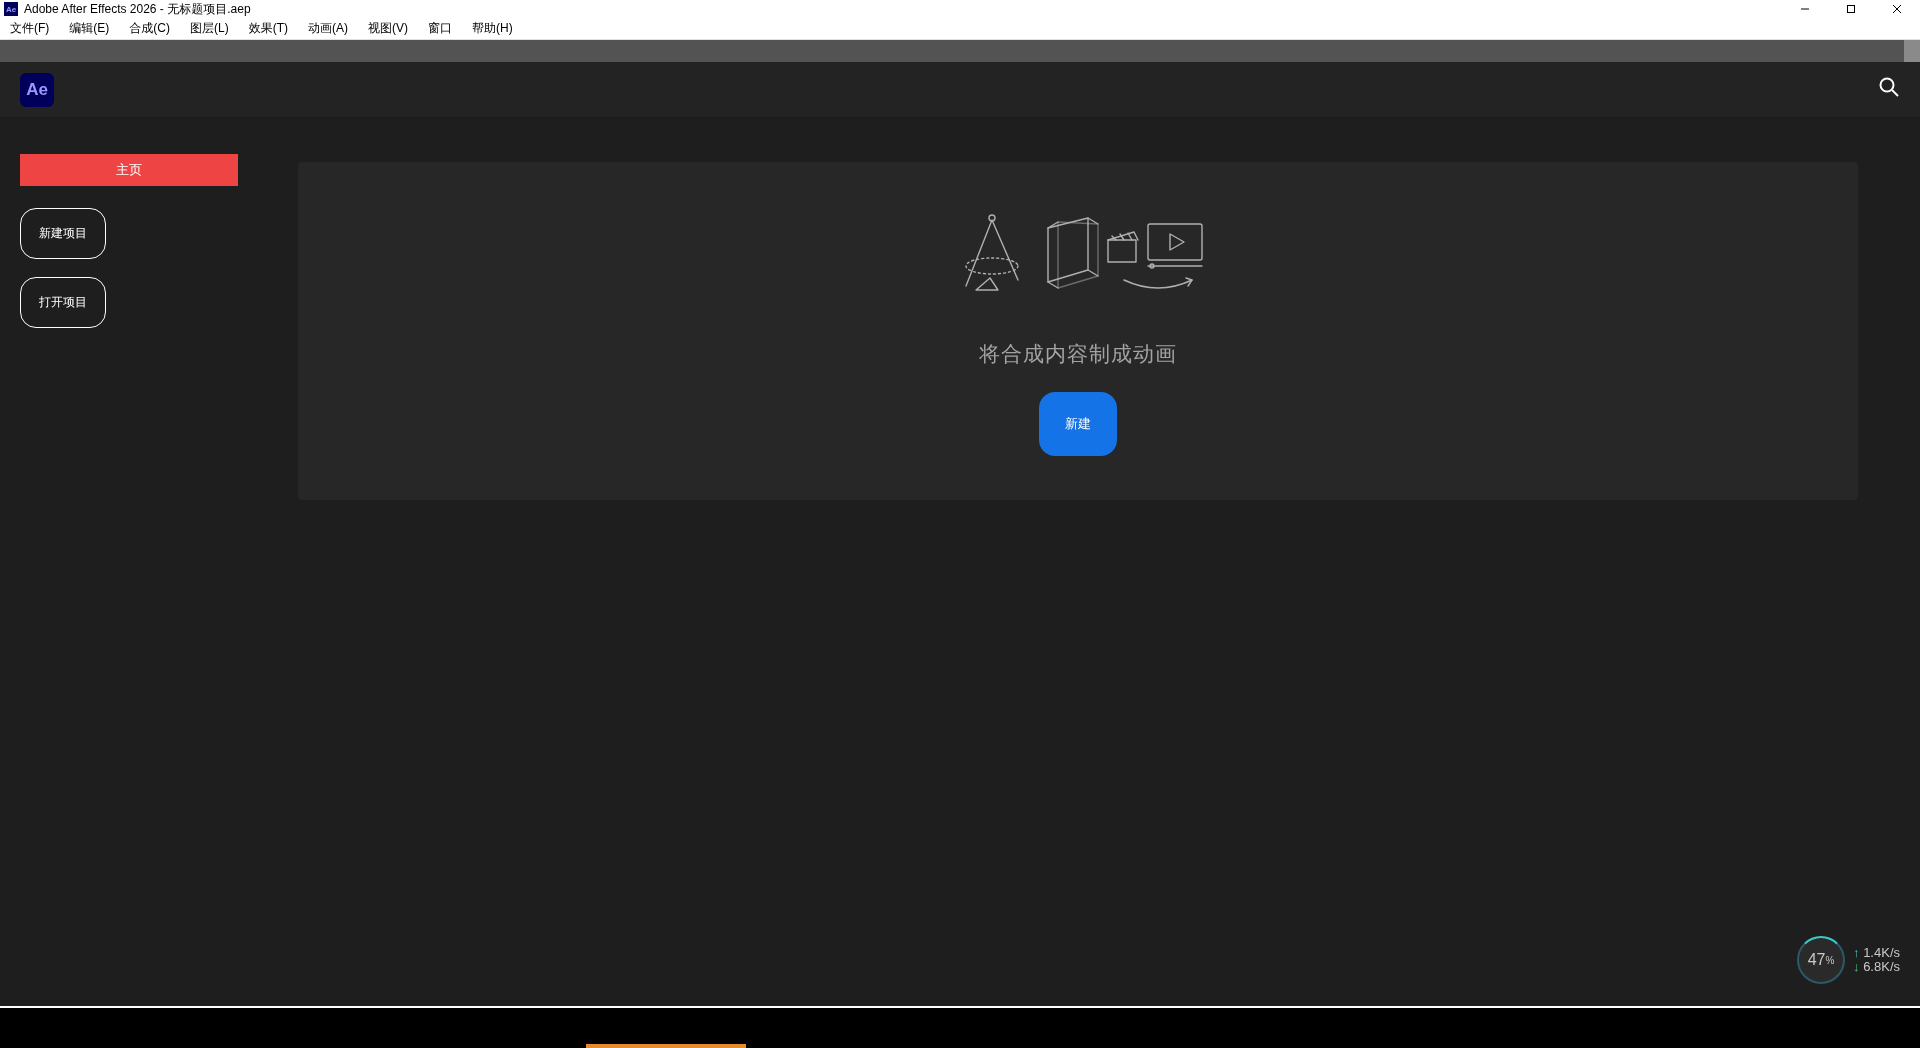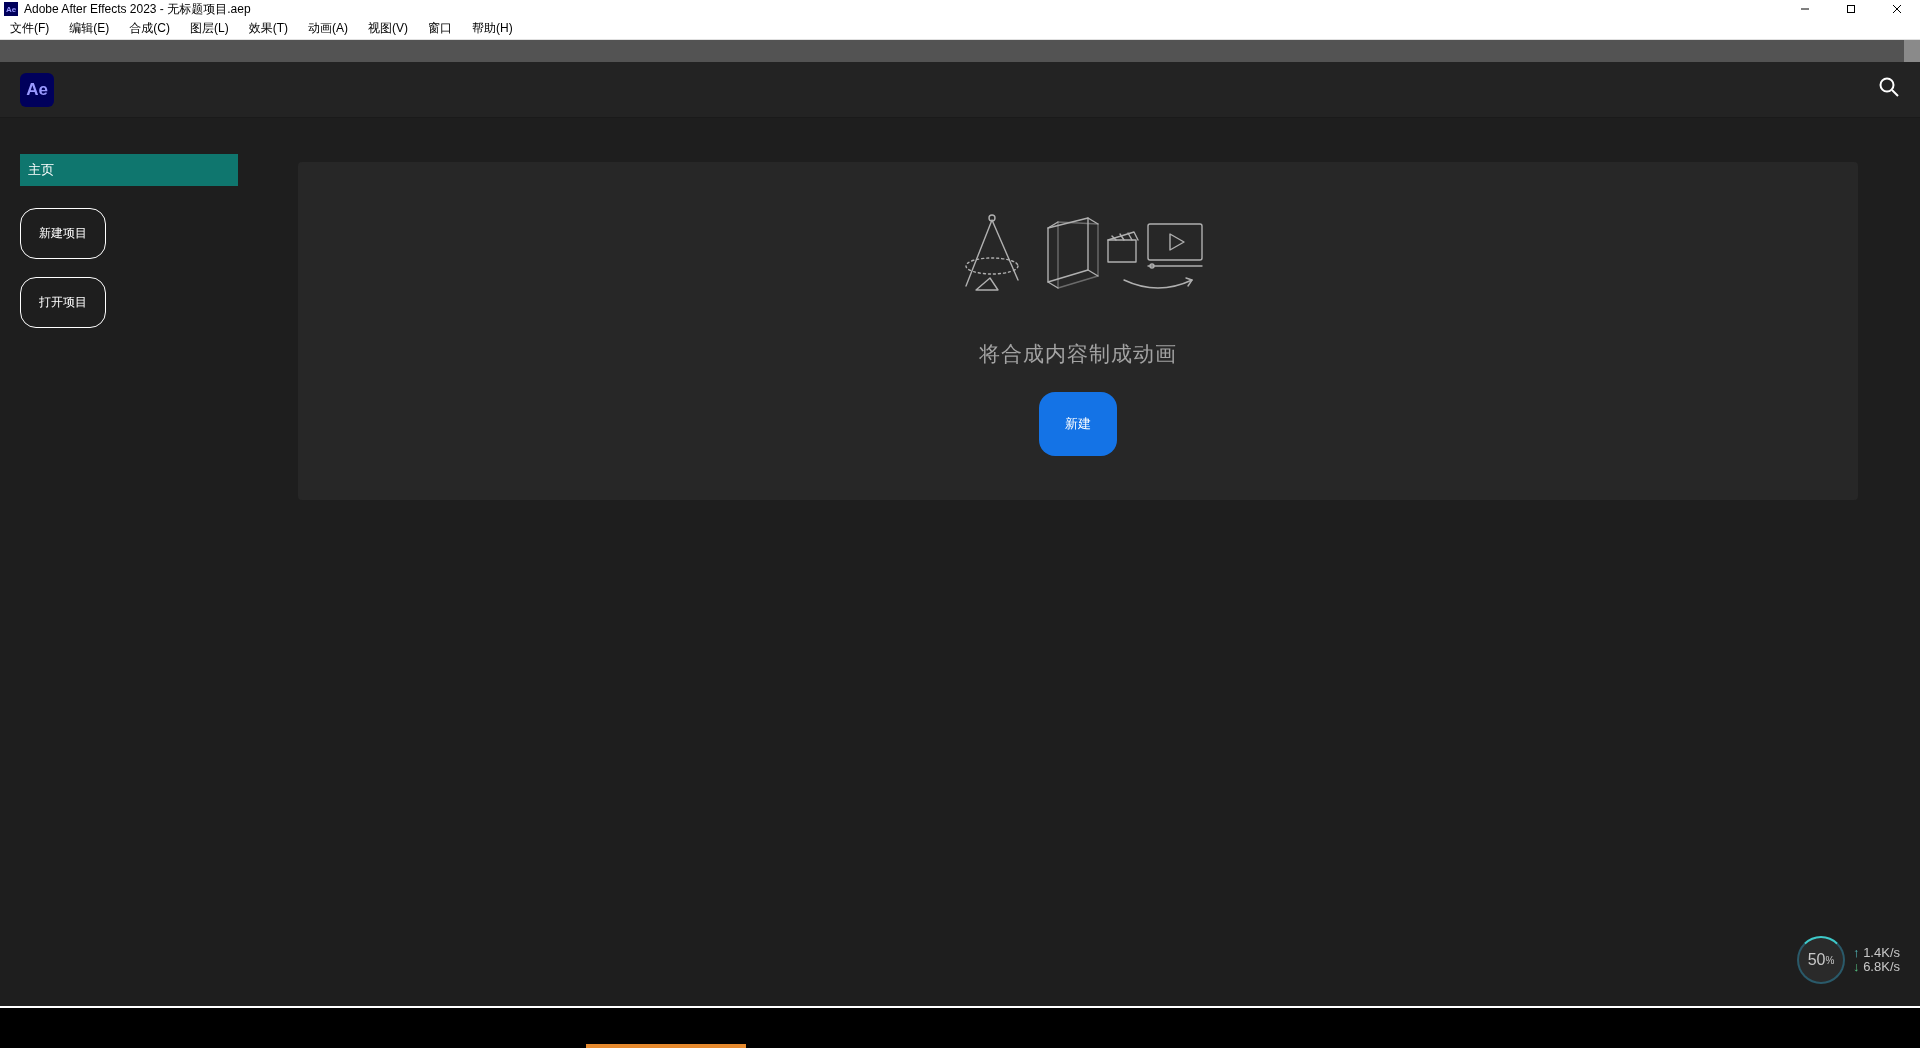--- a/index.html
+++ b/index.html
@@ -119,26 +119,26 @@
       display: flex;
       padding-top: 36px;
     }
 
     
     .sidebar {
       width: 250px;
       padding-left: 20px;
     }
     .home-tab {
-      background: #0f766e;
+      background: #ef4444;
       color: #ffffff;
       font-size: 13px;
       padding: 7px 8px;
       width: 218px;
-      text-align: left;
+      text-align: center;
     }
     .pill-btn {
       display: block;
       background: transparent;
       border: 1px solid #ffffff;
       color: #ffffff;
       font-size: 12px;
       padding: 16px 18px;
       border-radius: 16px;
       margin-top: 22px;
@@ -226,21 +226,21 @@
       width:160px;
       height:4px;
       background:#e68a2e;
     }
   </style>
 </head>
 <body>
 
 <div class="titlebar">
   <span class="titlebar-icon">Ae</span>
-  <span class="titlebar-text">Adobe After Effects 2023 - 无标题项目.aep</span>
+  <span class="titlebar-text">Adobe After Effects 2026 - 无标题项目.aep</span>
   <div class="window-controls">
     <div class="window-btn">
       <svg width="10" height="10" viewBox="0 0 10 10">
           <line x1="1" y1="5" x2="9" y2="5" stroke="#000" stroke-width="1"></line>
         </svg>
     </div>
     <div class="window-btn">
       <svg width="10" height="10" viewBox="0 0 10 10">
           <rect x="1.5" y="1.5" width="7" height="7" fill="none" stroke="#000" stroke-width="1"></rect>
         </svg>
@@ -317,21 +317,21 @@
         </svg>
       </div>
       <div class="welcome-title">将合成内容制成动画</div>
       <button class="primary-btn">新建</button>
     </div>
   </div>
 </div>
 
 <div class="net-widget">
   <div class="net-circle">
-    <span>50</span>
+    <span>47</span>
       <sub>%</sub>
   </div>
   <div class="net-stats">
     <div class="net-up">1.4K/s</div>
     <div class="net-down">6.8K/s</div>
   </div>
 </div>
 
 <div class="taskbar">
   <div class="taskbar-highlight"></div>

